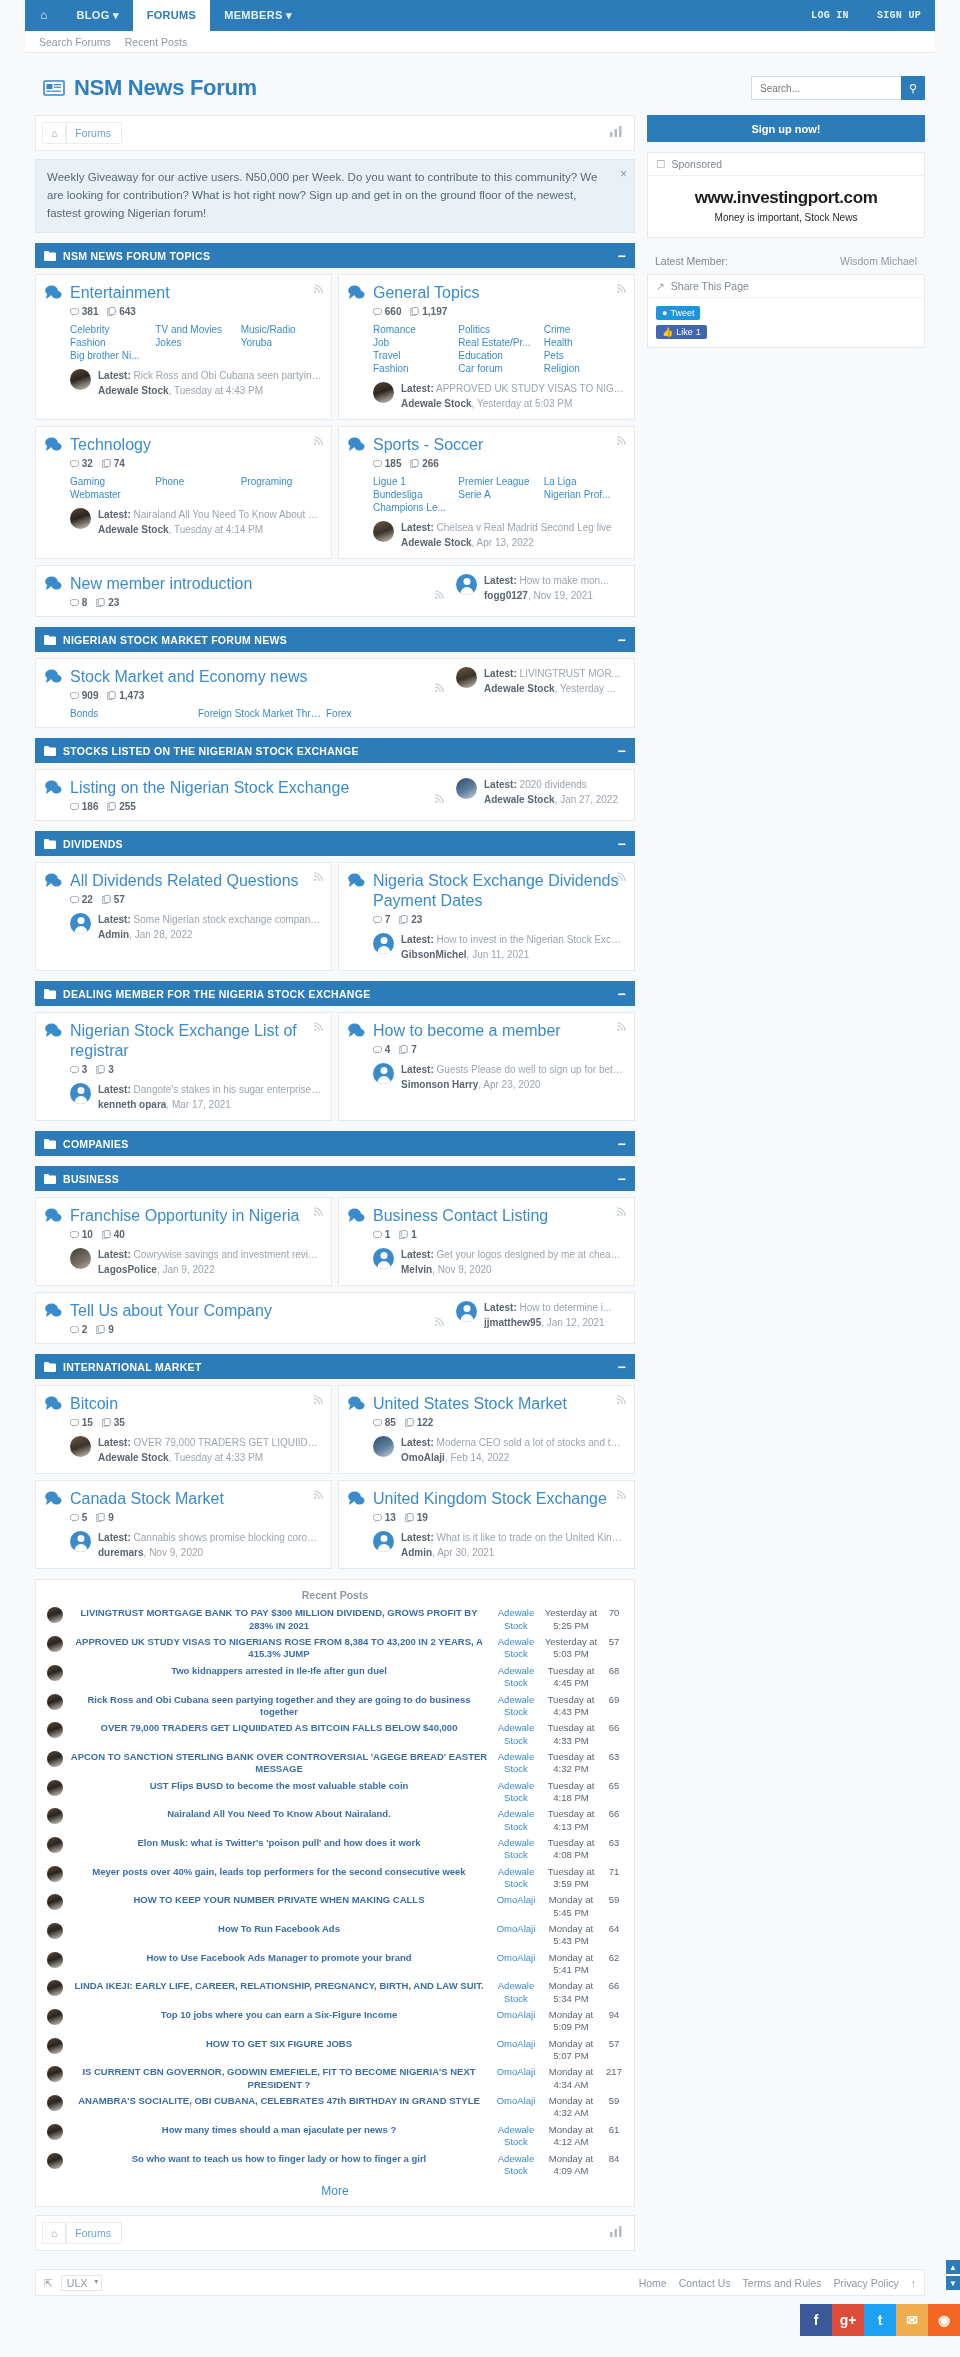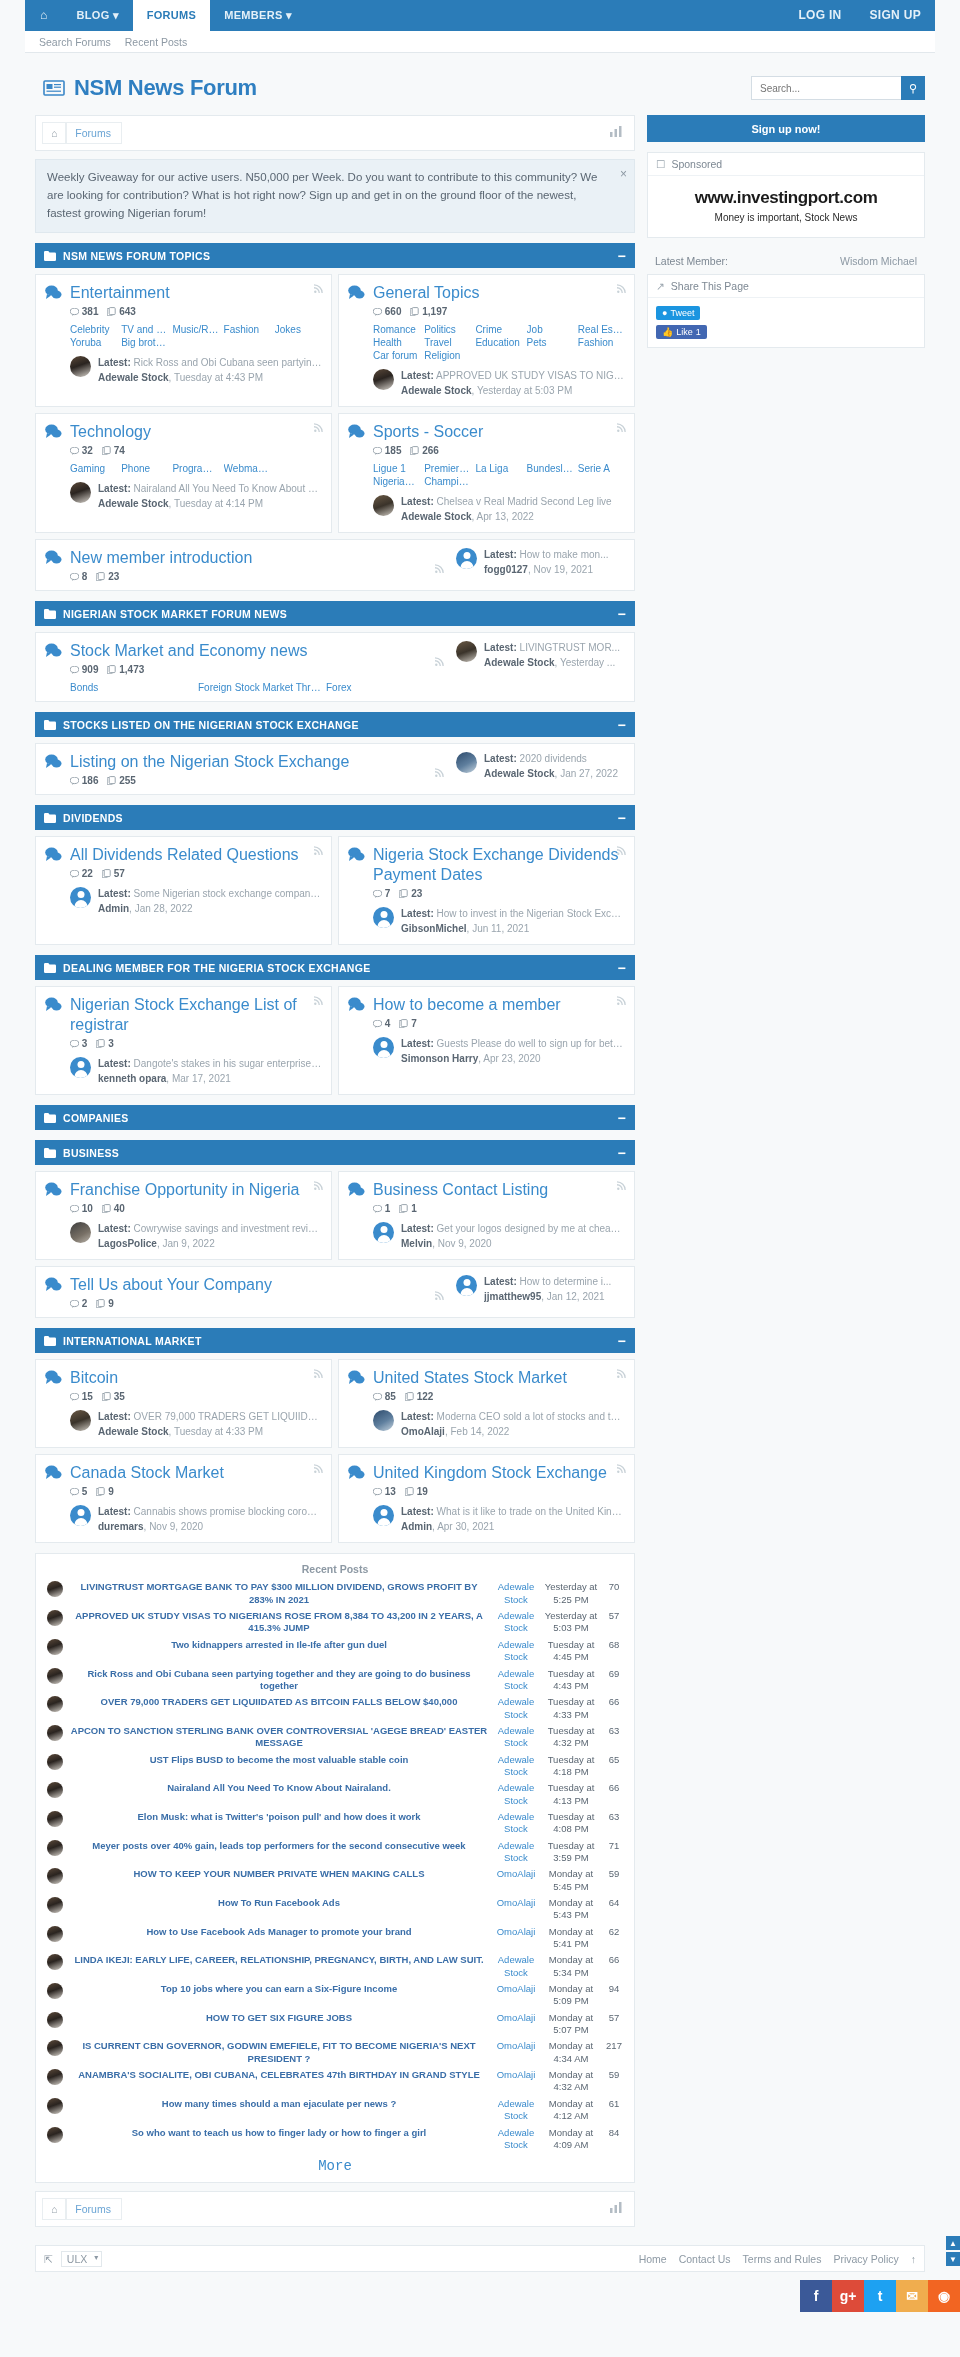--- a/index.html
+++ b/index.html
@@ -11,21 +11,21 @@
   a { text-decoration:none; }
 
   
   .navwrap { background:#2b7cb8; width:910px; margin:0 auto; }
   .navbar { display:flex; align-items:center; height:31px; background:#2b7cb8; }
   .nav-item { padding:0 14px; height:31px; line-height:31px; color:#e4f0f8;
               font-size:11px; font-weight:bold; letter-spacing:.3px; cursor:pointer; }
   .nav-item.home { padding:0 15px; font-size:12px; }
   .nav-item.active { background:#fff; color:#2b7cb8; }
   .nav-right { margin-left:auto; display:flex; }
-  .nav-right .nav-item { font-weight:bold; font-size:12px; }
+  .nav-right .nav-item { font-weight:bold; font-size:10px;font-family:Liberation Mono, monospace; }
   .subnav { background:#fff; height:22px; display:flex; align-items:center;
             padding-left:14px; border-bottom:1px solid #e2e8ec; }
   .subnav a { color:#8d99a4; font-size:10.5px; margin-right:14px;text-align:right; }
 
   
   .pagehead { width:910px; margin:0 auto; padding:22px 10px 14px 18px;
               display:flex; align-items:center; }
   .ph-icon { color:#3a87c8; margin-right:9px; display:flex; }
   .ph-title { font-size:22px; font-weight:bold; color:#2f7fc1; letter-spacing:-.3px; }
   .searchbox { margin-left:auto; display:flex; }
@@ -68,21 +68,21 @@
   .node { background:#fff; border:1px solid #e4eaee; padding:8px 9px 8px 9px;
           position:relative; display:flex; }
   .node.half { width:297px; }
   .node.full { width:600px; }
   .node-icon { color:#3a8bcc; margin-right:8px; padding-top:2px; flex:none; }
   .node-main { flex:1; min-width:0; }
   .node-title { color:#3a8bcc; font-size:16px; line-height:1.25; display:block; }
   .node-stats { color:#9aa5ae; font-size:10px; margin-top:3px; display:flex;
                 align-items:center; gap:9px; }
   .node-stats b { color:#5a6672; font-weight:bold; }
-  .sublist { margin-top:7px; display:grid; grid-template-columns:repeat(5,1fr); gap:2px 4px; }
+  .sublist { margin-top:7px; display:grid; grid-template-columns:repeat(3,1fr); gap:2px 4px; }
   .node.full .sublist { grid-template-columns:repeat(3, 1fr); }
   .sub { color:#3a8bcc; font-size:10px; white-space:nowrap; overflow:hidden;
          text-overflow:ellipsis; }
   .rss { position:absolute; right:8px; top:9px; color:#c9d2d8; font-size:10px; }
 
   .latest { display:flex; align-items:flex-start; margin-top:8px; gap:7px; }
   .avatar { width:21px; height:21px; border-radius:50%; flex:none;
             background:#3a8bcc; overflow:hidden; position:relative; }
   .avatar.photo1 { background:linear-gradient(160deg,#5c4a3a 0%,#2a2420 45%,#d8d3cc 100%); }
   .avatar.photo2 { background:linear-gradient(160deg,#6b5a46 0%,#3a332a 50%,#cfcac2 100%); }
@@ -105,21 +105,21 @@
   .rp { background:#fff; border:1px solid #e4eaee; margin-top:8px; padding:6px 8px 8px 8px; }
   .rp-title { text-align:center; color:#8d99a4; font-size:10.5px; font-weight:bold;
               padding:3px 0 4px 0; }
   .rp table { width:100%; border-collapse:collapse; }
   .rp td { padding:2px 3px; vertical-align:top; font-size:9.5px; }
   .rp .c-av { width:20px; }
   .rp .c-ti { text-align:center; color:#3a6ea8; font-weight:bold; line-height:1.3; }
   .rp .c-au { width:48px; text-align:center; color:#3a8bcc; line-height:1.3; }
   .rp .c-dt { width:62px; text-align:center; color:#5a6672; line-height:1.3; }
   .rp .c-vw { width:24px; text-align:center; color:#5a6672; }
-  .rp-more { text-align:center; color:#3a8bcc; font-size:14px; padding-top:5px;font-family:Liberation Mono, monospace; }
+  .rp-more { text-align:center; color:#3a8bcc; font-size:12px; padding-top:5px; }
   .av-sm { width:16px; height:16px; border-radius:50%;
            background:linear-gradient(160deg,#5c4a3a 0%,#2a2420 45%,#d8d3cc 100%); }
 
   
   .signup { background:#2b7cb8; color:#fff; height:27px; display:flex;
             align-items:center; justify-content:center; font-size:11px;
             font-weight:bold; margin-bottom:10px; cursor:pointer; }
   .sbox { background:#fff; border:1px solid #e4eaee; margin-bottom:10px; }
   .sbox-head { height:23px; display:flex; align-items:center; padding:0 8px;
                border-bottom:1px solid #eef2f5; color:#7d8893; font-size:10.5px; }

